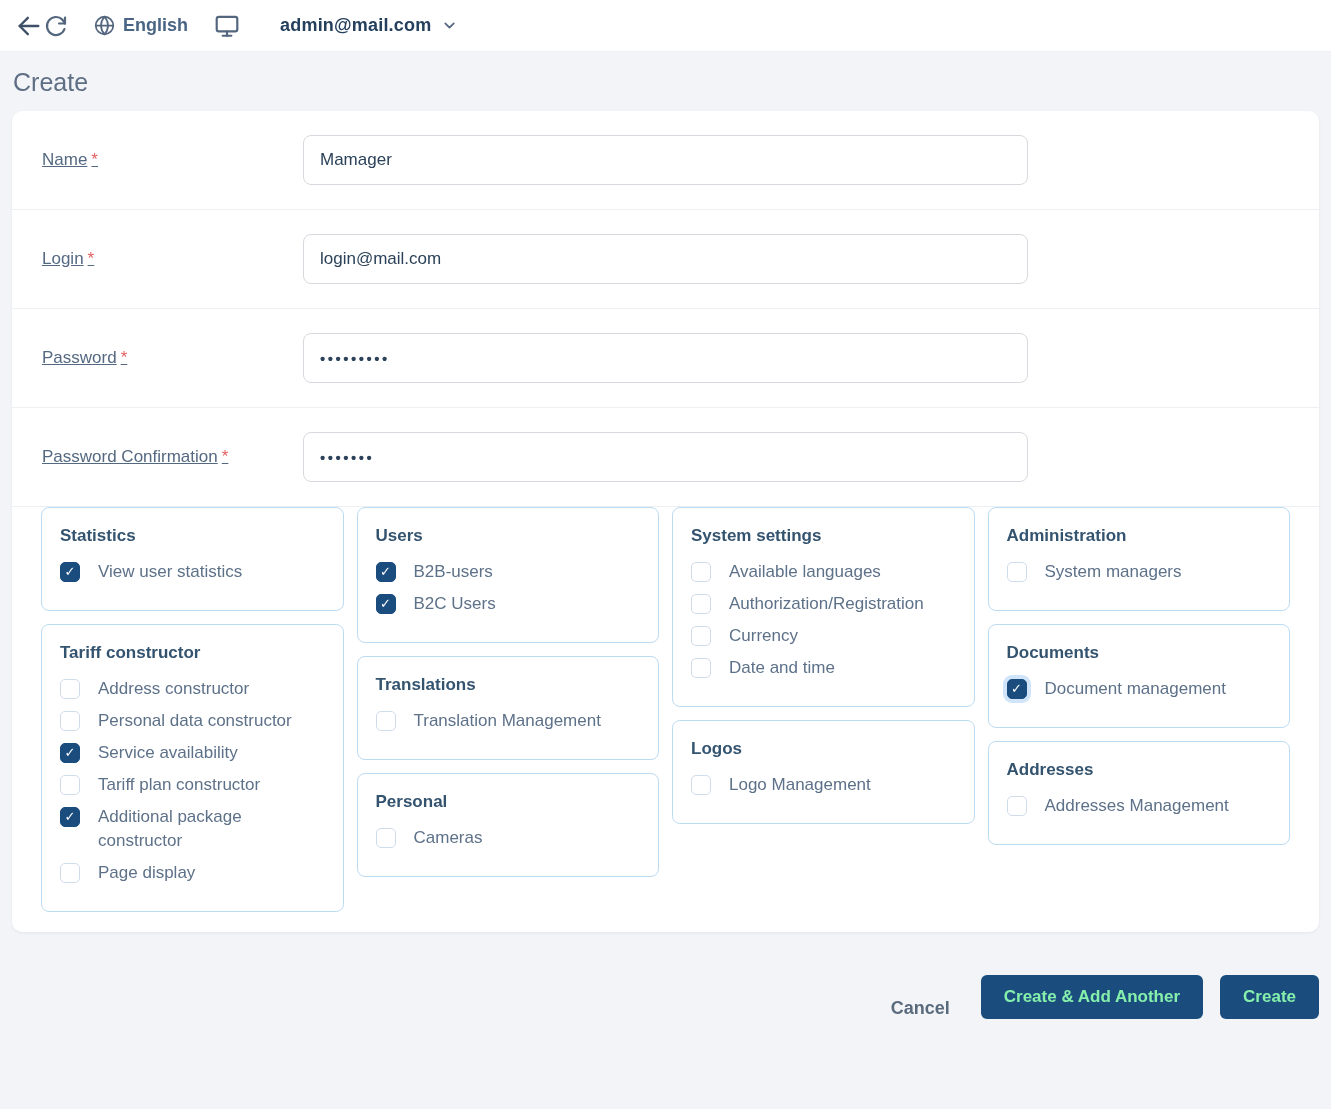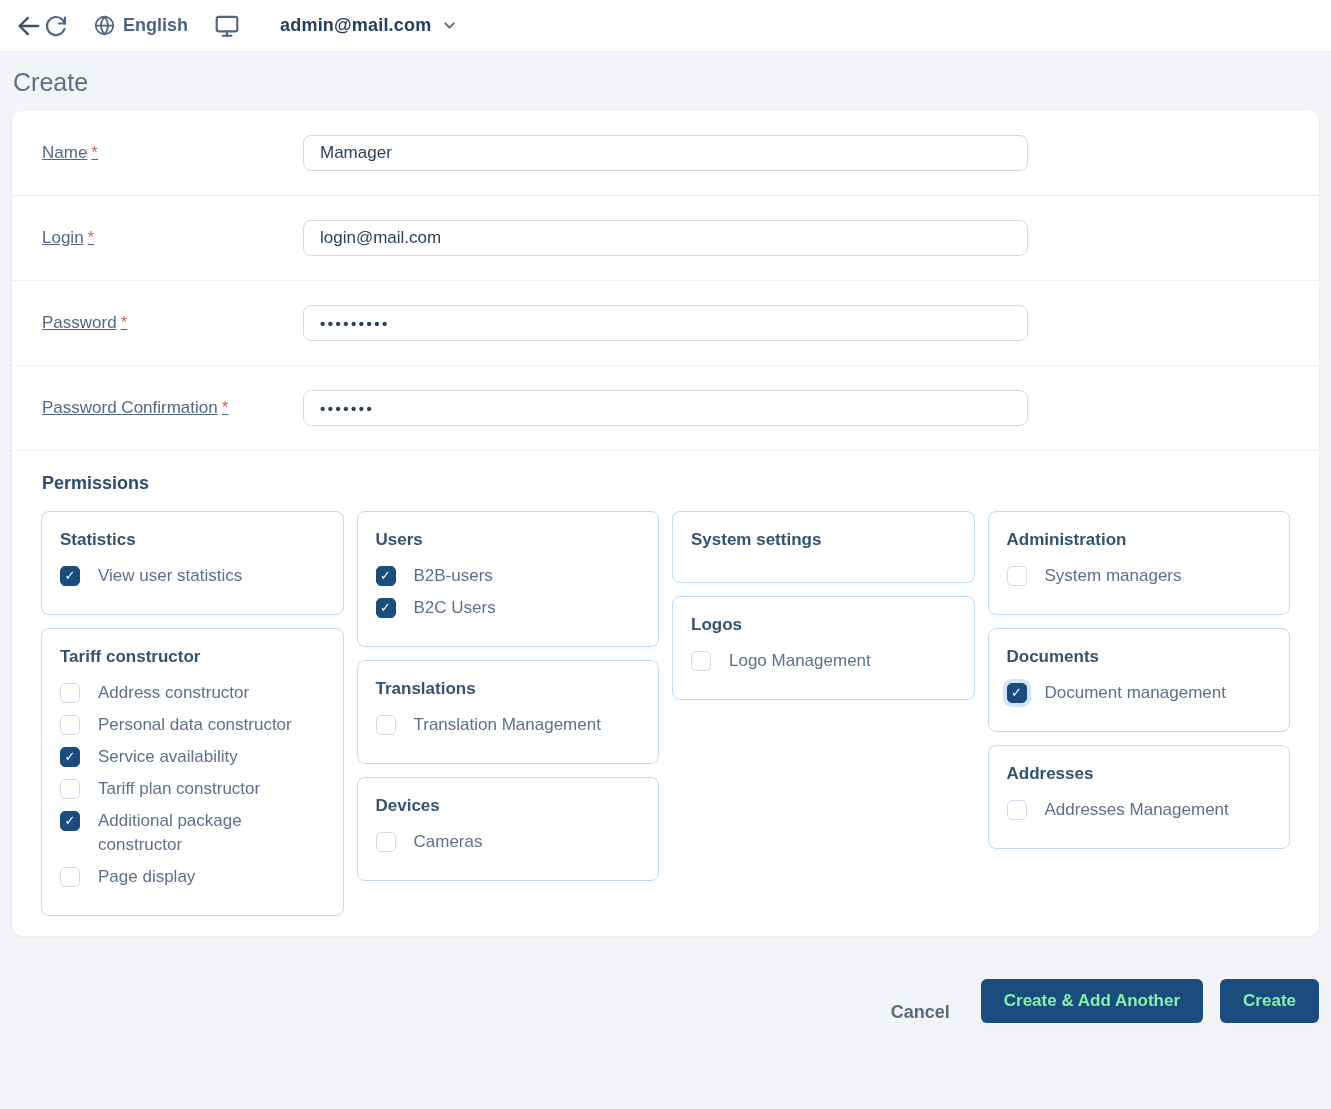--- a/index.html
+++ b/index.html
@@ -40,21 +40,21 @@
 
   
   .form-row {
     display:flex; align-items:center;
     padding:24px 30px;
     border-bottom:1px solid #edf0f3;
   }
   .form-label { flex:0 0 261px; font-size:17px; color:#546981;text-decoration:underline; }
   .req { color:#e25f5f; margin-left:4px; }
   .text-input {
-    width:725px; height:36px;
+    width:725px; height:50px;
     border:1px solid #d6dade; border-radius:8px;
     padding:0 16px; font-size:17px; color:#2b4259;
     font-family:inherit; background:#fff; outline:none;
   }
   .text-input.pw { font-size:15px; font-weight:700; letter-spacing:2.5px; color:#2b4259; }
 
   
   .perm-heading {
     margin:22px 0 17px 30px;
     font-size:18px; font-weight:700; color:#2e4d6b;
@@ -159,21 +159,20 @@
   <div class="form-row">
     <div class="form-label"><span>Password</span><span class="req">*</span></div>
     <input class="text-input pw" type="text" value="•••••••••" style="">
   </div>
 
   <div class="form-row">
     <div class="form-label"><span>Password Confirmation</span><span class="req">*</span></div>
     <input class="text-input pw" type="text" value="•••••••" style="">
   </div>
 
-  <h2 class="perm-heading">Permissions</h2>
 
   <div class="perm-grid">
       <div class="perm-col">
   <section class="perm-card">
     <div class="perm-title">Statistics</div>
     <div class="perm-items">
   <label class="perm-item">
     <span class="checkbox checked"></span>
     <span class="perm-label">View user statistics</span>
   </label>
@@ -235,32 +234,53 @@
     <div class="perm-title">Translations</div>
     <div class="perm-items">
   <label class="perm-item">
     <span class="checkbox"></span>
     <span class="perm-label">Translation Management</span>
   </label>
 </div>
   </section>
 
   <section class="perm-card">
-    <div class="perm-title">Devices</div>
+    <div class="perm-title">Personal</div>
     <div class="perm-items">
   <label class="perm-item">
     <span class="checkbox"></span>
     <span class="perm-label">Cameras</span>
   </label>
 </div>
   </section>
 </div>
       <div class="perm-col">
   <section class="perm-card">
     <div class="perm-title">System settings</div>
+    <div class="perm-items">
+  <label class="perm-item">
+    <span class="checkbox"></span>
+    <span class="perm-label">Available languages</span>
+  </label>
+
+  <label class="perm-item">
+    <span class="checkbox"></span>
+    <span class="perm-label">Authorization/Registration</span>
+  </label>
+
+  <label class="perm-item">
+    <span class="checkbox"></span>
+    <span class="perm-label">Currency</span>
+  </label>
+
+  <label class="perm-item">
+    <span class="checkbox"></span>
+    <span class="perm-label">Date and time</span>
+  </label>
+</div>
   </section>
 
   <section class="perm-card">
     <div class="perm-title">Logos</div>
     <div class="perm-items">
   <label class="perm-item">
     <span class="checkbox"></span>
     <span class="perm-label">Logo Management</span>
   </label>
 </div>

